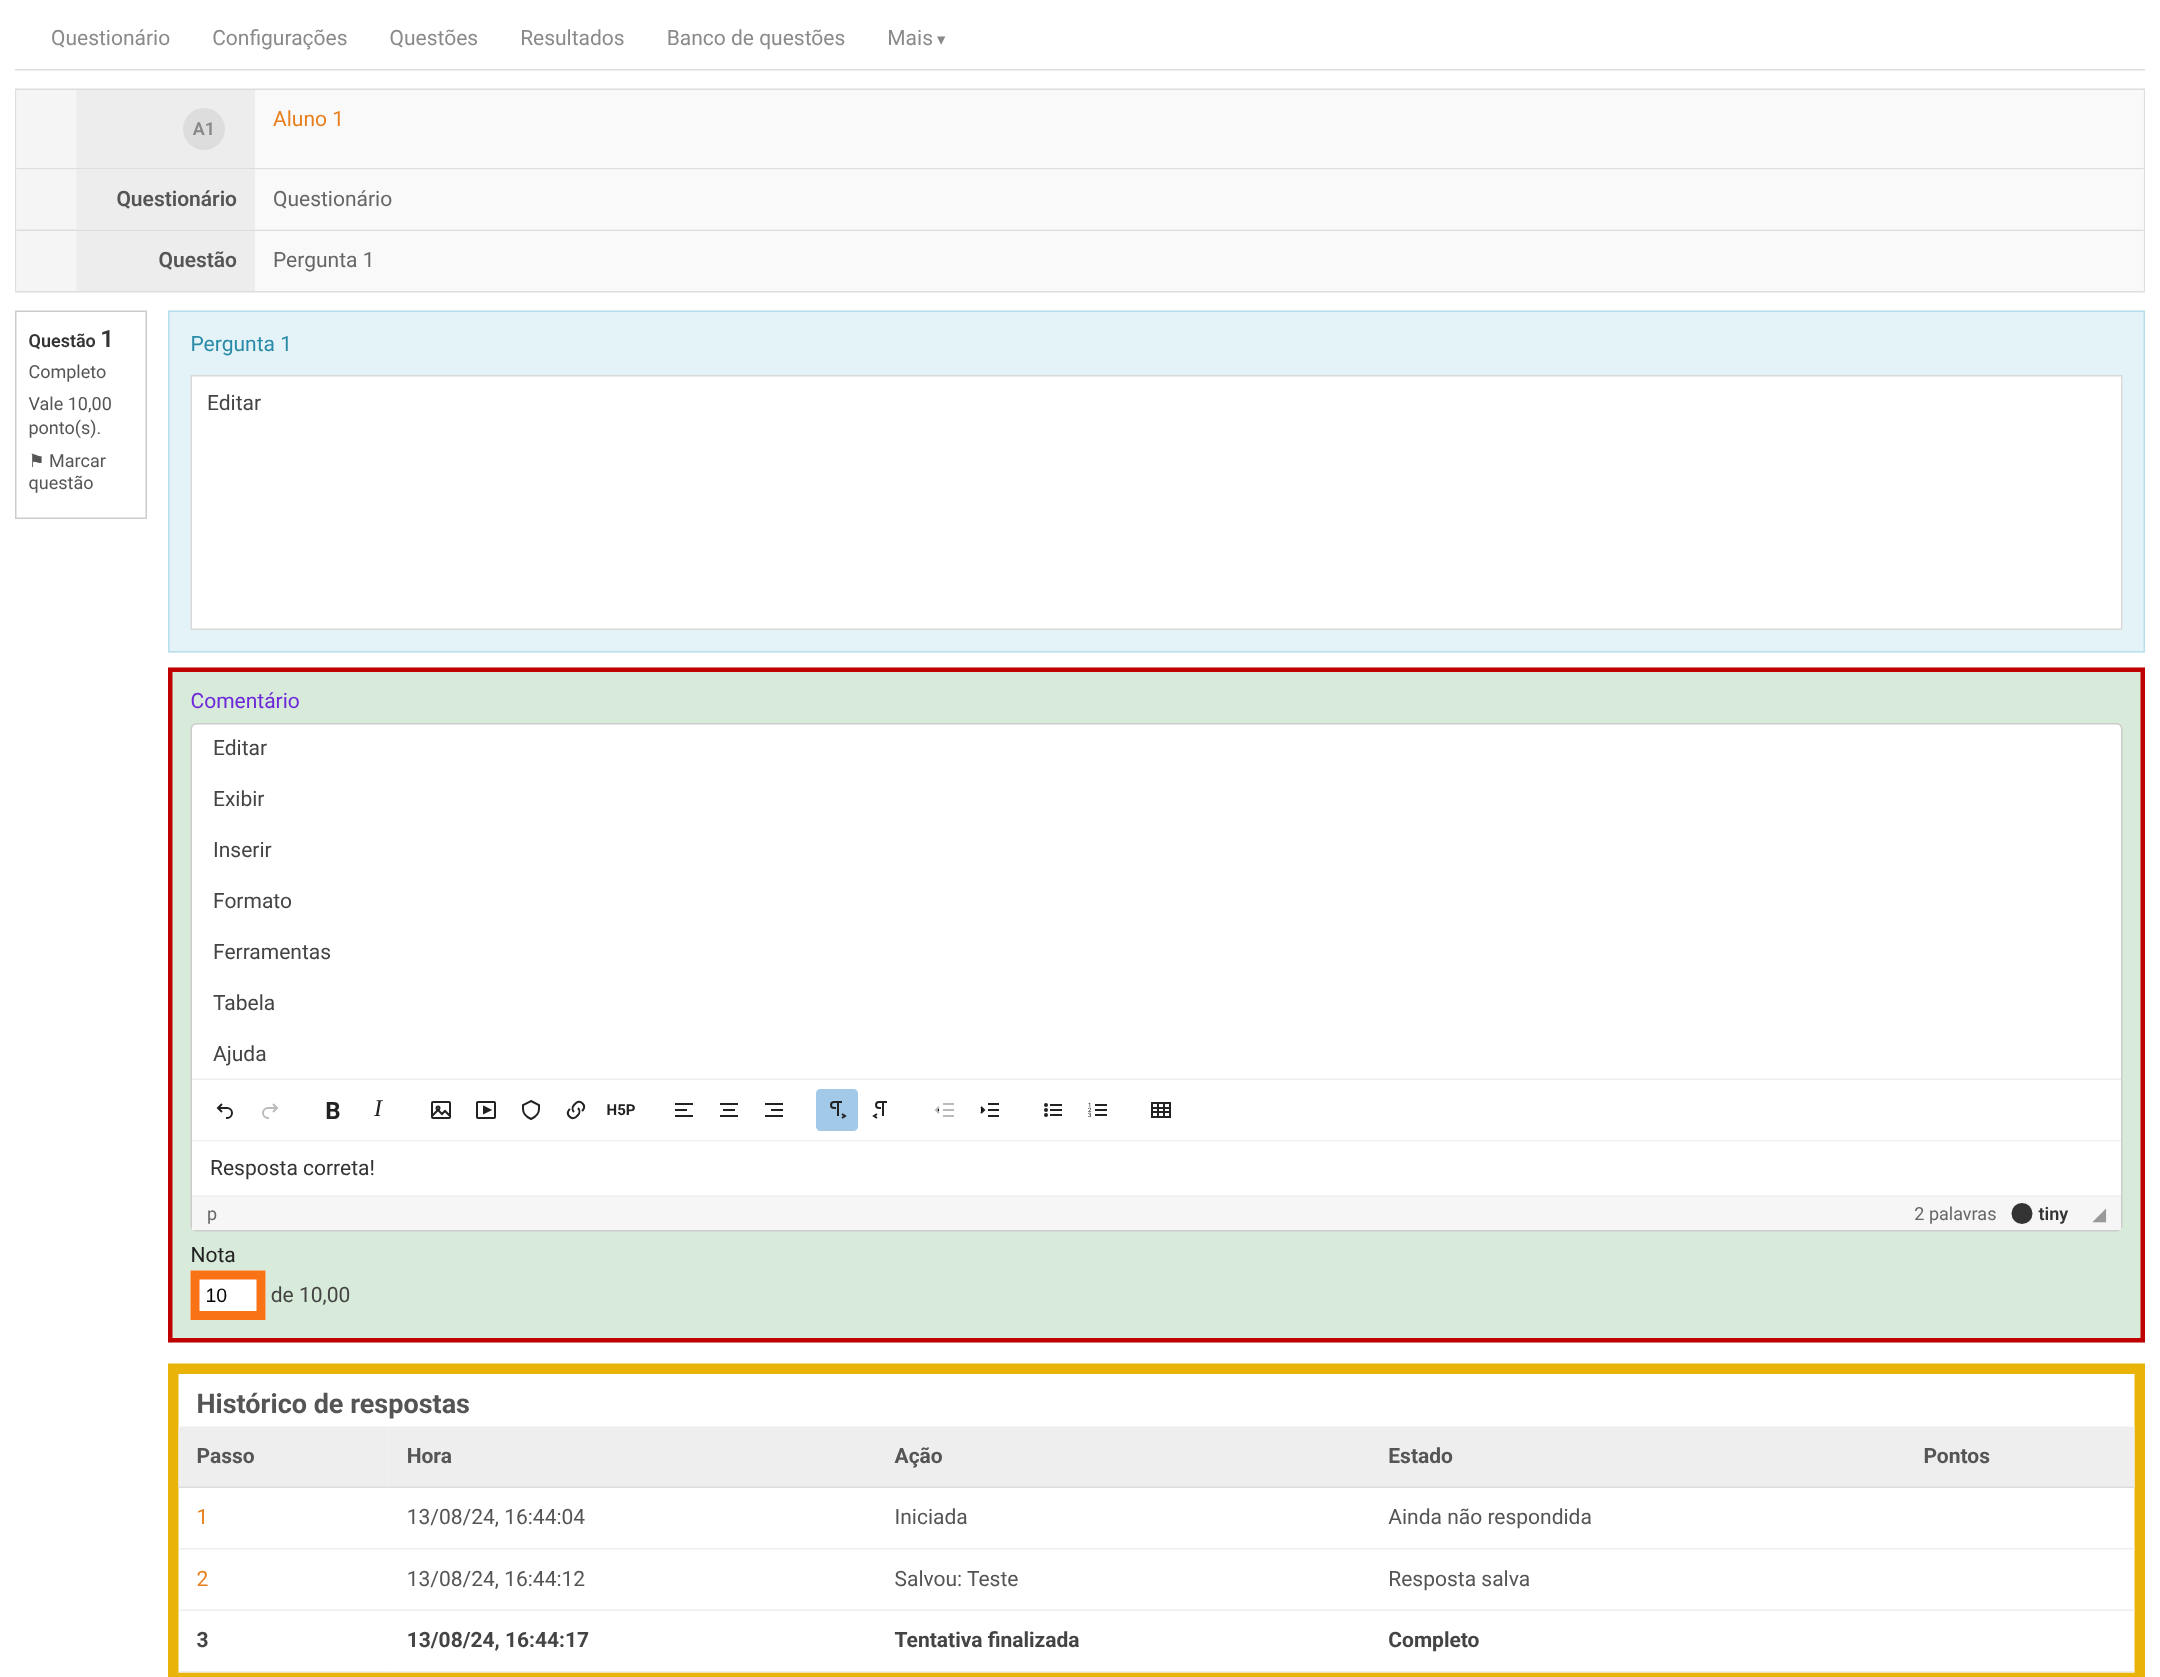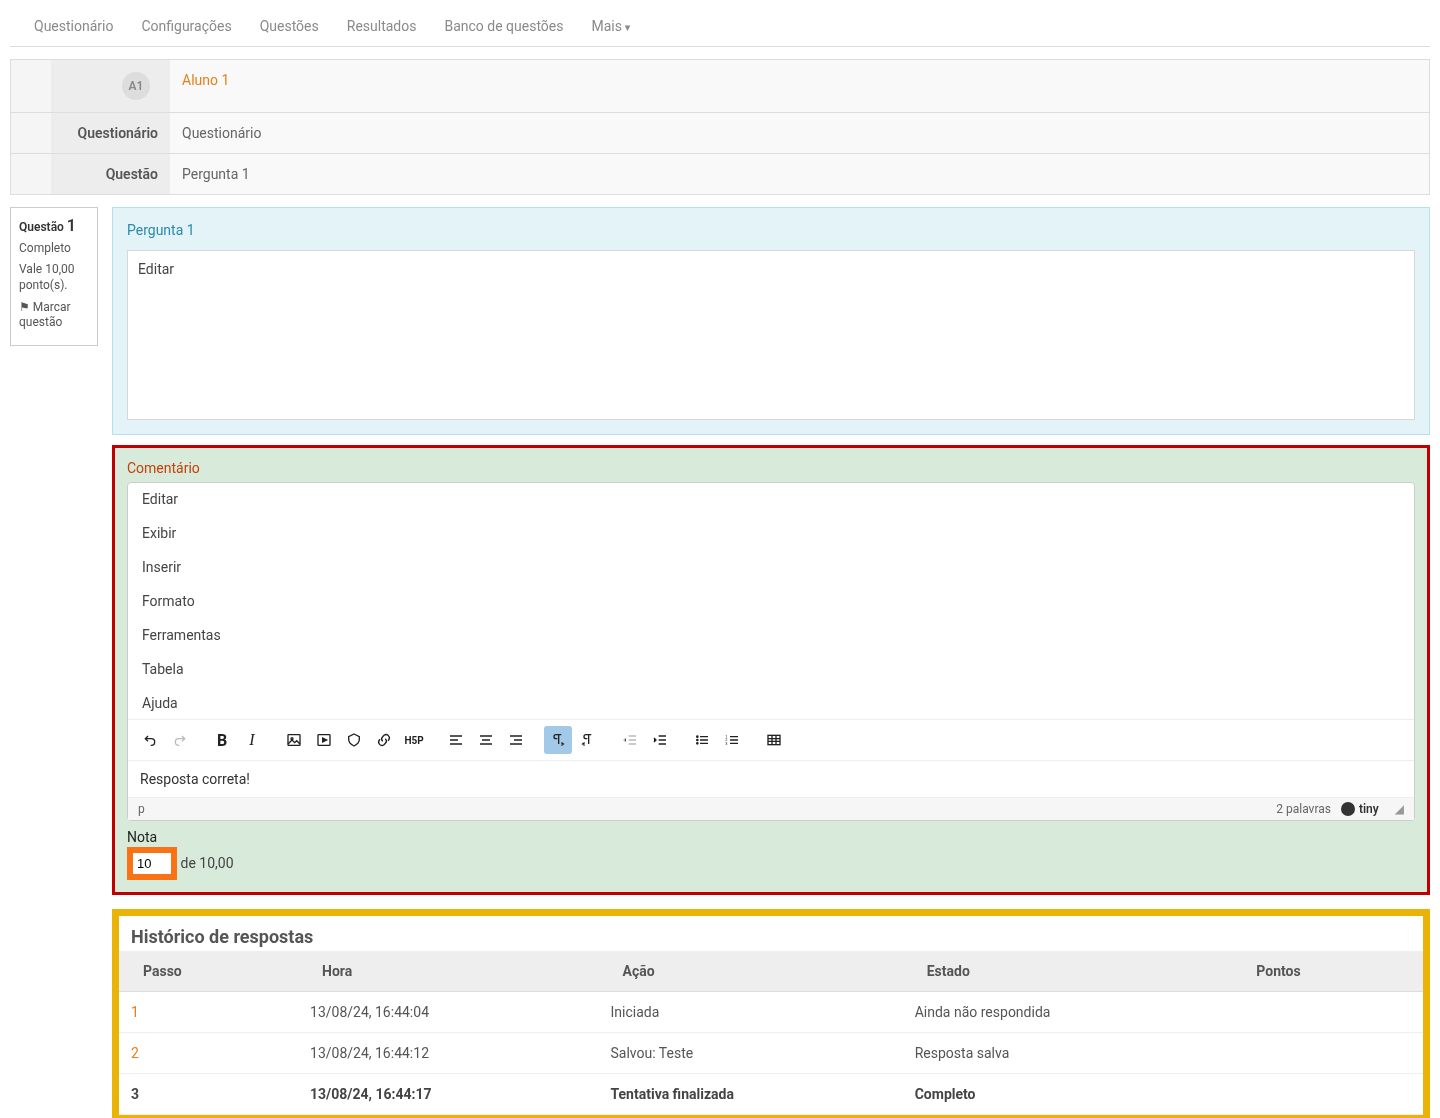--- a/index.html
+++ b/index.html
@@ -23,21 +23,21 @@
 .nav-box .q-title .num { font-size: 16px; }
 .nav-box > div { margin-bottom: 6px; line-height: 1.3; }
 .flag-text::before { content: "⚑ "; }
 
 .main-col { flex: 1; }
 .question-panel { background: #e3f3f8; border: 1px solid #b8e0ec; padding: 14px; }
 .question-title { color: #2a8aa8; margin-bottom: 12px; }
 .answer-area { background: #fff; border: 1px solid #d8d8d8; padding: 10px; min-height: 170px; color: #444; }
 
 .comment-panel { background: #d8ead9; border: 3px solid #c00000; margin-top: 10px; padding: 12px; }
-.comment-label { color: #c2410c; margin-bottom: 6px; font-size: 14px; }
+.comment-label { color: #6d28d9; margin-bottom: 6px; font-size: 14px; }
 
 .editor { background: #fff; border: 1px solid #ccc; border-radius: 4px; }
 .editor-menubar { display: flex; gap: 18px; padding: 8px 14px; border-bottom: 1px solid #eee; color: #444; font-size: 14px; flex-direction: column; }
 .editor-menubar span { cursor: pointer; }
 .editor-toolbar { display: flex; align-items: center; gap: 4px; padding: 6px 8px; border-bottom: 1px solid #eee; flex-wrap: wrap; }
 .tb-group { display: flex; gap: 2px; margin-right: 10px; }
 .tb-btn { width: 28px; height: 28px; display: flex; align-items: center; justify-content: center; border-radius: 3px; cursor: pointer; color: #222; }
 .tb-btn.active { background: #a3c9e8; }
 .tb-btn svg { width: 16px; height: 16px; }
 .editor-body { padding: 10px 12px; min-height: 36px; color: #333; background: #fff; }
@@ -46,21 +46,21 @@
 .tiny-brand .dot { width: 14px; height: 14px; background: #333; border-radius: 50%; display:inline-block; }
 .resize-handle { color: #999; margin-left: 6px; }
 
 .grade-row { margin-top: 8px; color: #444; }
 .grade-row .label { color: #222; font-size: 14px; margin-bottom: 2px; }
 .grade-input { width: 50px; padding: 3px 4px; border: 6px solid #f97316; font-size: 13px; }
 
 .history-panel { border: 7px solid #eab308; margin-top: 14px; }
 .history-panel h3 { padding: 10px 12px 4px; color: #555; font-size: 18px; font-weight: 700; }
 table.history { width: 100%; border-collapse: collapse; }
-table.history th { text-align: left; padding: 12px 24px; background: #eee; color: #555; font-weight: 700; border-bottom: 1px solid #ddd; }
+table.history th { text-align: left; padding: 12px 12px; background: #eee; color: #555; font-weight: 700; border-bottom: 1px solid #ddd; }
 table.history td { padding: 12px 12px; border-bottom: 1px solid #eee; color: #555; }
 table.history td.step a { color: #e87f1e; text-decoration: none; }
 table.history tr.boldrow td { font-weight: 700; color: #444; }
 
 .actions-row { display: flex; align-items: flex-end; gap: 14px; margin: 16px 0 20px 16px; }
 .arrow-annot { width: 30px; display: flex; flex-direction: column; align-items: center; }
 .arrow-line { width: 3px; height: 75px; background: #c00000; }
 .arrow-head { width: 0; height: 0; border-left: 9px solid transparent; border-right: 9px solid transparent; border-top: 16px solid #c00000; }
 .btn { padding: 8px 18px; border: none; border-radius: 4px; color: #fff; font-size: 14px; cursor: pointer; }
 .btn-save { background: #0e6b2e; }

